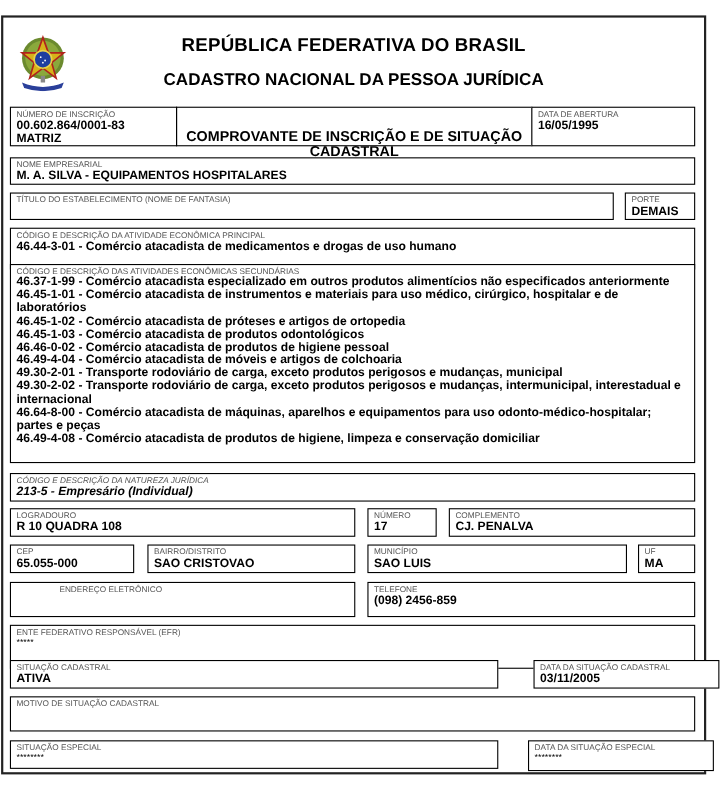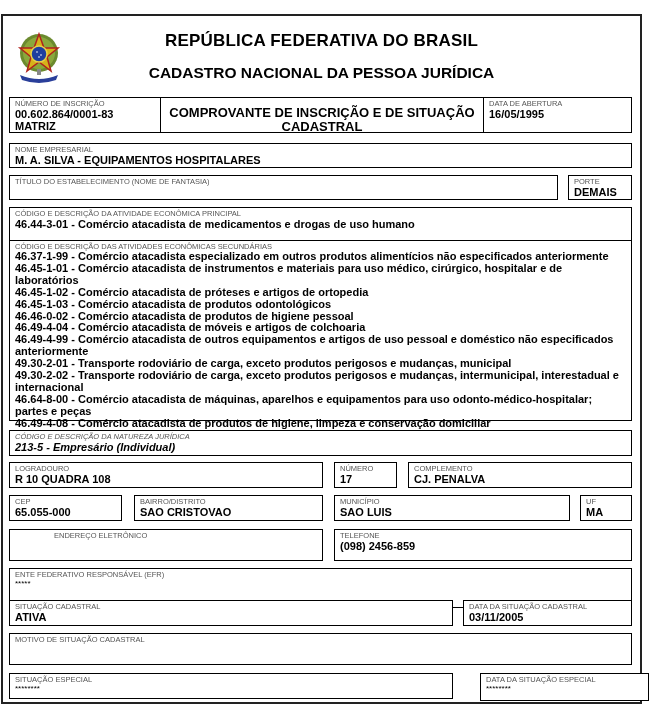--- a/index.html
+++ b/index.html
@@ -10,21 +10,21 @@
   .emblem { position:absolute; left:16px; top:31px; width:46px; height:52px; }
   .title1 { position:absolute; left:0; width:643px; top:31px; text-align:center;
             font-weight:bold; font-size:17px; letter-spacing:0.2px; }
   .title2 { position:absolute; left:0; width:643px; top:64px; text-align:center;
             font-weight:bold; font-size:15.5px; }
   .box { position:absolute; border:1px solid #000; box-sizing:border-box; padding:1px 5px; background:#fff; }
   .lbl { display:block; font-size:7.5px; color:#555; line-height:9px; white-space:nowrap; text-transform:uppercase; }
   .val { display:block; font-size:11px; font-weight:bold; line-height:12px; white-space:nowrap; }
   .val.small { font-size:8px; font-weight:normal; line-height:10px; }
   .doc-title { position:absolute; top:97px; left:160px; width:324px; height:36px; border:1px solid #000;
-               box-sizing:border-box; text-align:center; font-weight:bold; font-size:13px; line-height:14px; padding-top:8px; }
+               box-sizing:border-box; text-align:center; font-weight:bold; font-size:13px; line-height:14px; padding-top:19px; }
   .sec-list { list-style:none; margin:0; padding:0; }
   .sec-list li { font-size:11px; font-weight:bold; line-height:11.9px; }
 </style>
 </head>
 <body>
 
 <div class="frame"></div>
 
 <svg class="emblem" viewBox="0 0 46 52">
   <circle cx="23" cy="22" r="19" fill="#6b8a2e"></circle>
@@ -72,21 +72,20 @@
 
 <div class="box" style="left:9px;top:240px;width:623px;height:181px;">
   <span class="lbl">CÓDIGO E DESCRIÇÃO DAS ATIVIDADES ECONÔMICAS SECUNDÁRIAS</span>
   <ul class="sec-list">
     <li>46.37-1-99 - Comércio atacadista especializado em outros produtos alimentícios não especificados anteriormente</li>
     <li>46.45-1-01 - Comércio atacadista de instrumentos e materiais para uso médico, cirúrgico, hospitalar e de laboratórios</li>
     <li>46.45-1-02 - Comércio atacadista de próteses e artigos de ortopedia</li>
     <li>46.45-1-03 - Comércio atacadista de produtos odontológicos</li>
     <li>46.46-0-02 - Comércio atacadista de produtos de higiene pessoal</li>
     <li>46.49-4-04 - Comércio atacadista de móveis e artigos de colchoaria</li>
-    <li>46.49-4-99 - Comércio atacadista de outros equipamentos e artigos de uso pessoal e doméstico não especificados anteriormente</li>
     <li>49.30-2-01 - Transporte rodoviário de carga, exceto produtos perigosos e mudanças, municipal</li>
     <li>49.30-2-02 - Transporte rodoviário de carga, exceto produtos perigosos e mudanças, intermunicipal, interestadual e internacional</li>
     <li>46.64-8-00 - Comércio atacadista de máquinas, aparelhos e equipamentos para uso odonto-médico-hospitalar; partes e peças</li>
     <li>46.49-4-08 - Comércio atacadista de produtos de higiene, limpeza e conservação domiciliar</li>
   </ul>
 </div>
 
 <div class="box" style="left:9px;top:430px;width:623px;height:26px;font-style:italic;">
   <span class="lbl">CÓDIGO E DESCRIÇÃO DA NATUREZA JURÍDICA</span>
   <span class="val">213-5 - Empresário (Individual)</span>
@@ -133,21 +132,21 @@
 
 <div class="box" style="left:9px;top:568px;width:623px;height:40px;">
   <span class="lbl">ENTE FEDERATIVO RESPONSÁVEL (EFR)</span>
   <span class="val small">*****</span>
 </div>
 
 <div class="box" style="left:9px;top:600px;width:444px;height:26px;">
   <span class="lbl">SITUAÇÃO CADASTRAL</span>
   <span class="val">ATIVA</span>
 </div>
-<div class="box" style="left:463px;top:600px;width:169px;height:26px;">
+<div class="box" style="left:485px;top:600px;width:169px;height:26px;">
   <span class="lbl">DATA DA SITUAÇÃO CADASTRAL</span>
   <span class="val">03/11/2005</span>
 </div>
 
 <div class="box" style="left:9px;top:633px;width:623px;height:32px;">
   <span class="lbl">MOTIVO DE SITUAÇÃO CADASTRAL</span>
   <span class="val"></span>
 </div>
 
 <div class="box" style="left:9px;top:673px;width:444px;height:26px;">

